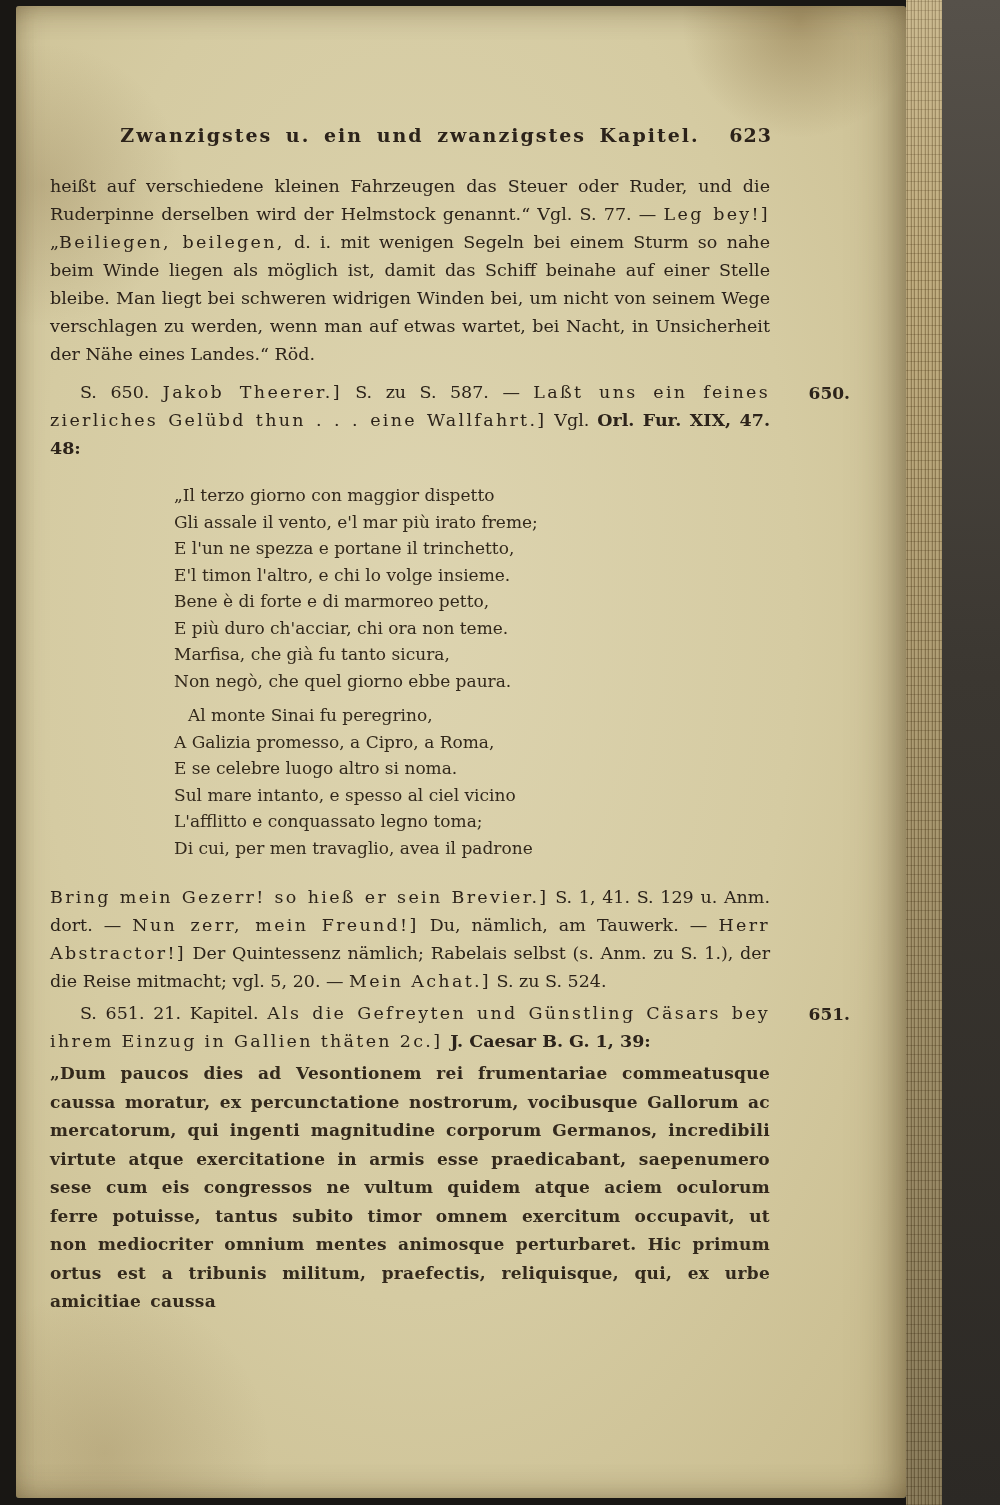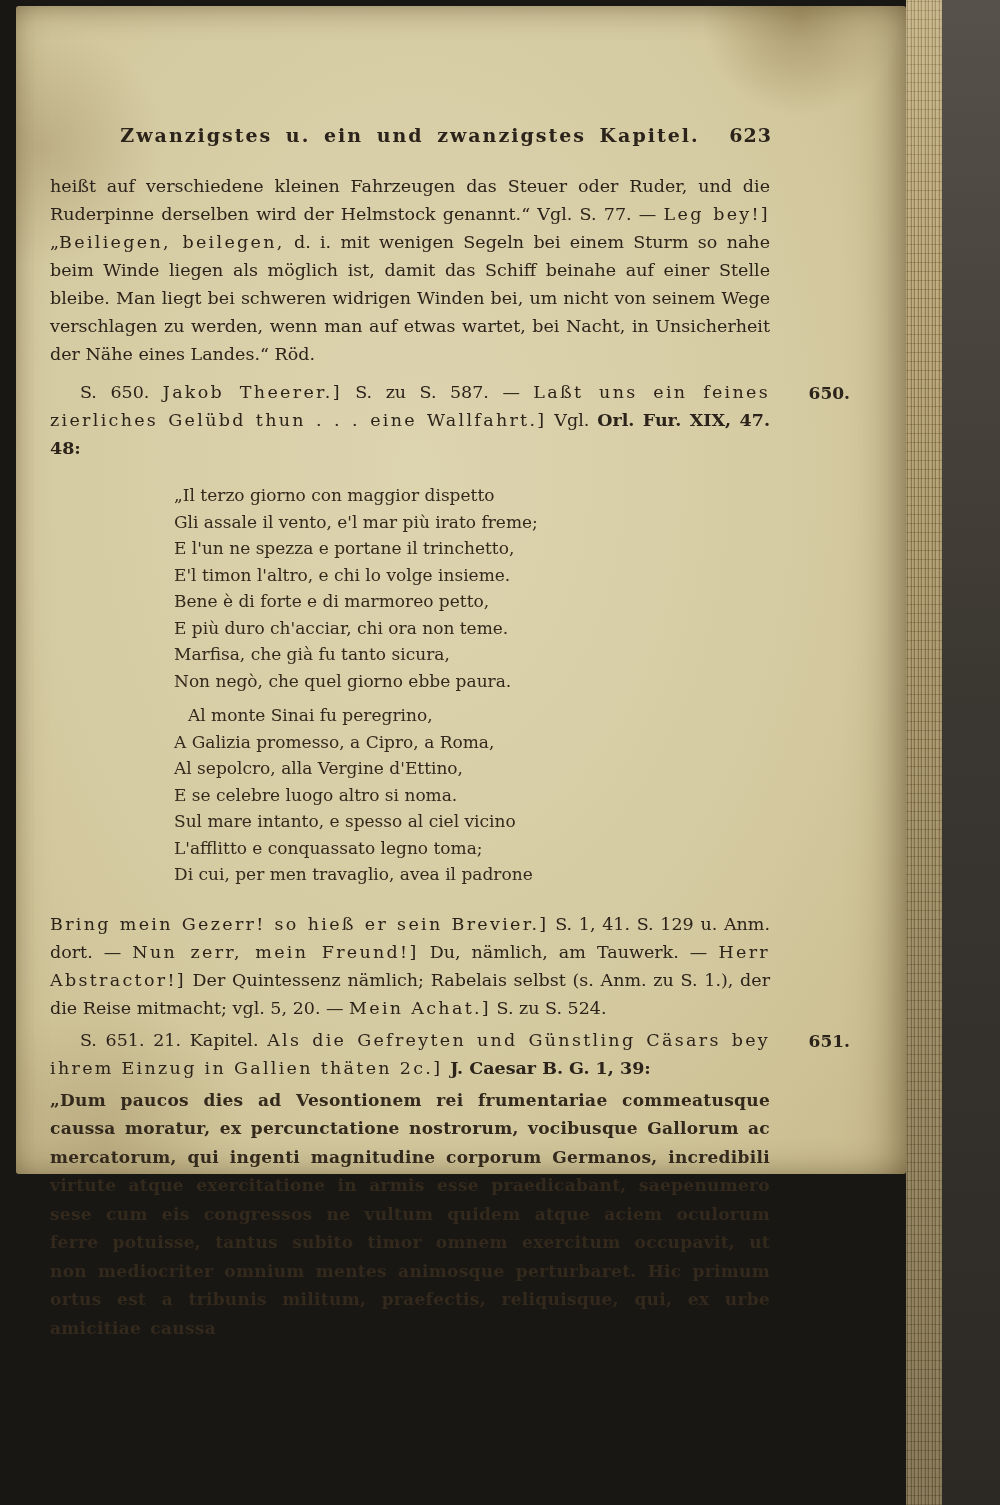--- a/index.html
+++ b/index.html
@@ -6,21 +6,21 @@
   html,body { width:1000px; height:1505px; }
   body {
     position:relative;
     background:#191714;
     overflow:hidden;
     font-family:"DejaVu Serif", serif;
   }
   .page {
     position:absolute;
     left:16px; top:6px;
-    width:890px; height:1168px;
+    width:890px; height:1492px;
     border-radius:3px;
     color:#2c231a;
     padding:118px 136px 0 34px;
     background-color:#d7cda5;
     background-image:
       radial-gradient(circle at 88% 1%, rgba(125,100,55,.45), rgba(125,100,55,0) 7%),
       radial-gradient(circle at 3% 12%, rgba(120,95,55,.25), rgba(120,95,55,0) 9%),
       radial-gradient(circle at 10% 97%, rgba(120,95,55,.22), rgba(120,95,55,0) 10%),
       radial-gradient(ellipse at 45% 40%, #ddd4b0 0%, #d5cba2 55%, #c8bb8d 100%);
     box-shadow:
@@ -119,21 +119,20 @@
       <div class="poem-line">E l'un ne spezza e portane il trinchetto,</div>
       <div class="poem-line">E'l timon l'altro, e chi lo volge insieme.</div>
       <div class="poem-line">Bene è di forte e di marmoreo petto,</div>
       <div class="poem-line">E più duro ch'acciar, chi ora non teme.</div>
       <div class="poem-line">Marfisa, che già fu tanto sicura,</div>
       <div class="poem-line">Non negò, che quel giorno ebbe paura.</div>
     </div>
     <div class="stanza stanza2">
       <div class="poem-line ind">Al monte Sinai fu peregrino,</div>
       <div class="poem-line">A Galizia promesso, a Cipro, a Roma,</div>
-      <div class="poem-line">Al sepolcro, alla Vergine d'Ettino,</div>
       <div class="poem-line">E se celebre luogo altro si noma.</div>
       <div class="poem-line">Sul mare intanto, e spesso al ciel vicino</div>
       <div class="poem-line">L'afflitto e conquassato legno toma;</div>
       <div class="poem-line">Di cui, per men travaglio, avea il padrone</div>
     </div>
   </div>
 
   <p class="para"><span class="sp">Bring mein Gezerr! so hieß er sein Brevier.]</span><span> S. 1, 41. S. 129 u. Anm. dort. — </span><span class="sp">Nun zerr, mein Freund!]</span><span> Du, nämlich, am Tauwerk. — </span><span class="sp">Herr Abstractor!]</span><span> Der Quintessenz nämlich; Rabelais selbst (s. Anm. zu S. 1.), der die Reise mitmacht; vgl. 5, 20. — </span><span class="sp">Mein Achat.]</span><span> S. zu S. 524.</span></p>
 
   <p class="para indent mt4"><span class="mnote">651.</span><span>S. 651. 21. Kapitel. </span><span class="sp">Als die Gefreyten und Günstling Cäsars bey ihrem Einzug in Gallien thäten 2c.] </span><span class="it">J. Caesar</span><span class="bold"> B. G. 1, 39:</span></p>

